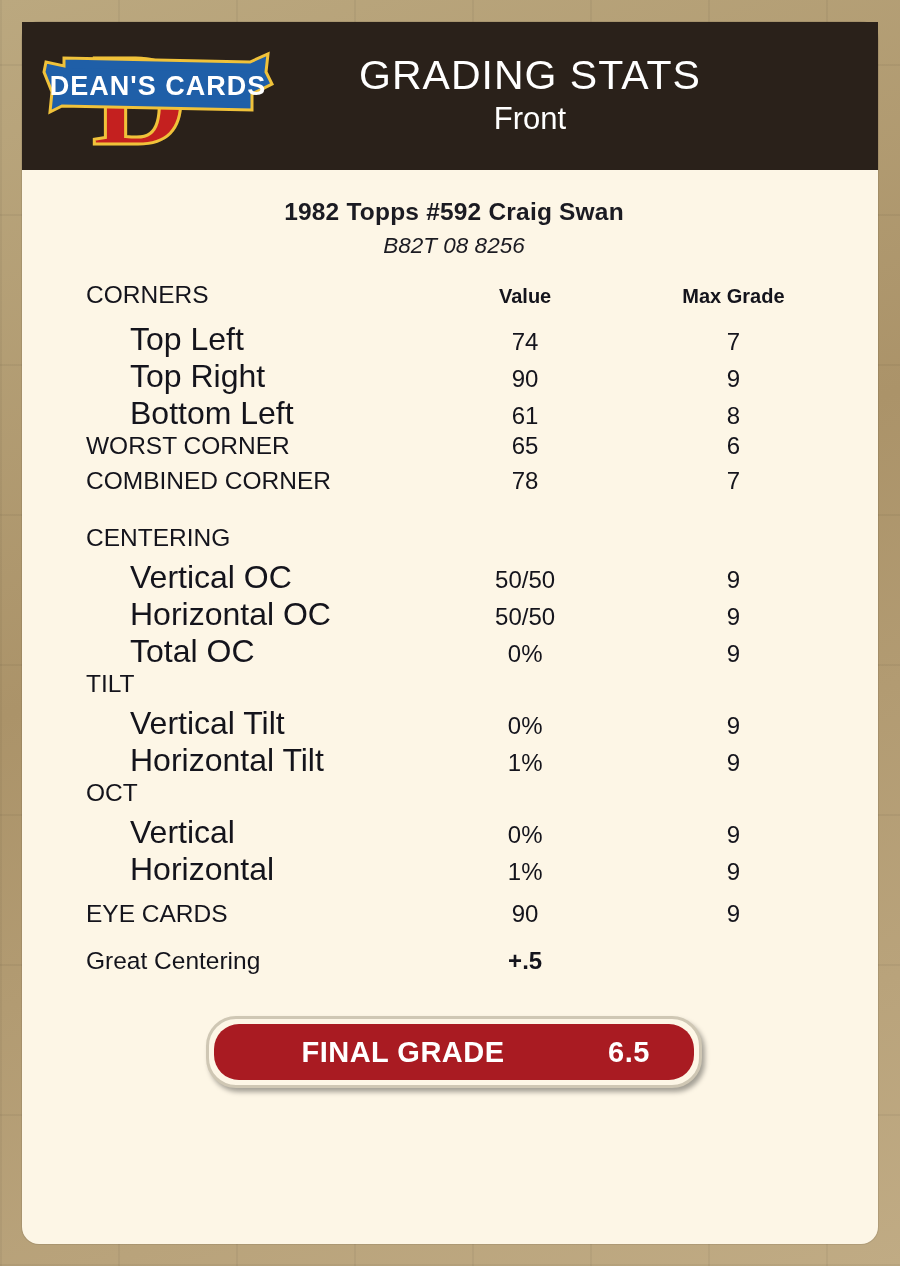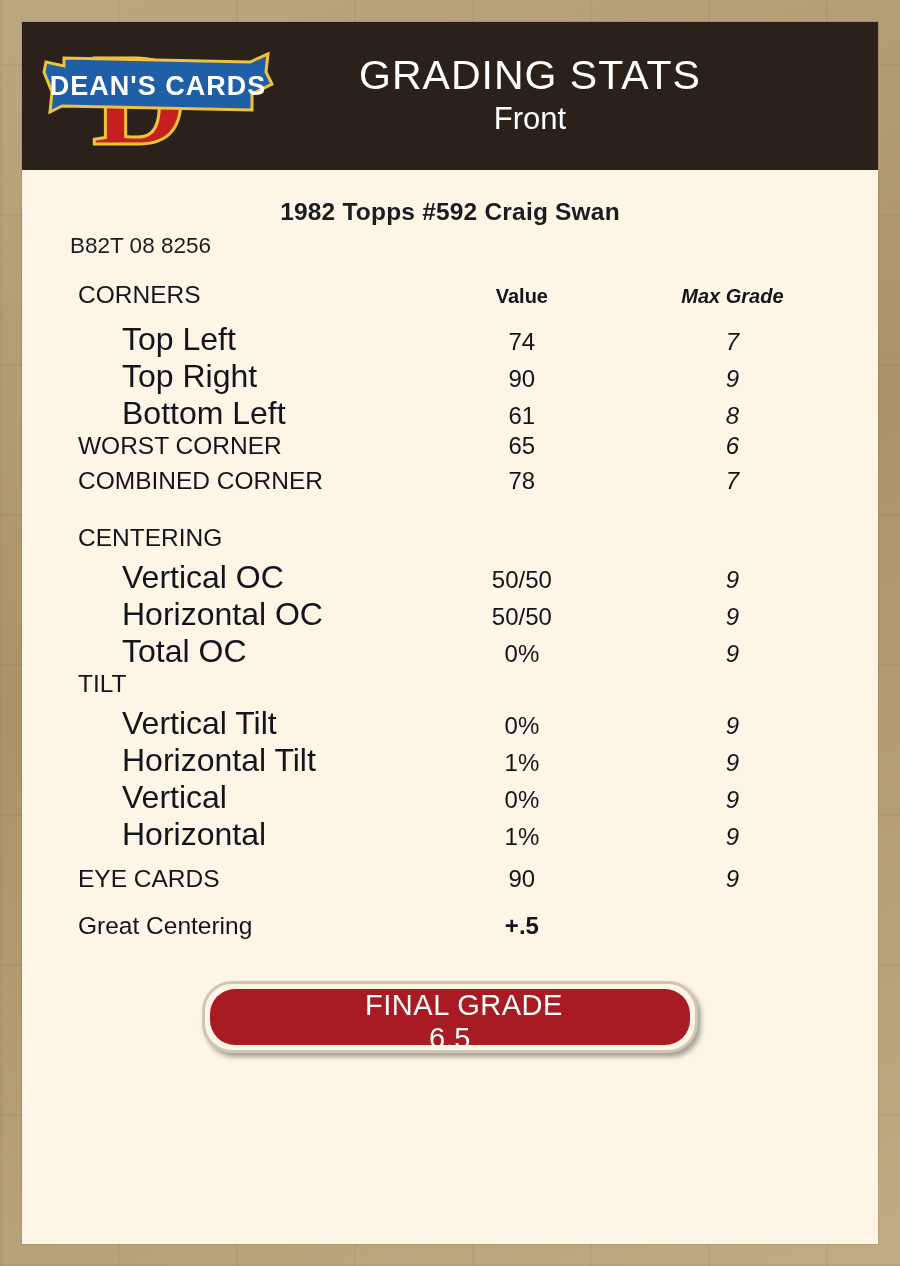--- a/index.html
+++ b/index.html
@@ -25,20 +25,21 @@
     opacity: 1;
   }
   .sheet {
     position: absolute;
     left: 22px;
     top: 22px;
     width: 856px;
     height: 1222px;
     background: #fdf6e6;
     box-shadow: 0 0 0 1px rgba(0,0,0,0.08);
+    border-radius: 17px;
   }
   
   .header {
     height: 148px;
     background: #2a211a;
     display: flex;
     align-items: center;
     position: relative;
   }
   .logo-wrap {
@@ -64,47 +65,49 @@
     line-height: 1.08;
   }
   .header-sub {
     font-size: 31px;
     line-height: 1.25;
     margin-top: 2px;
   }
   
   .content {
     padding: 28px 48px 0 48px;
+    margin-left: 8px;
   }
   .card-title {
     text-align: center;
     font-size: 24.5px;
     font-weight: bold;
     color: #1b1b22;
     letter-spacing: 0.2px;
   }
   .card-serial {
-    text-align: left;
+    text-align: center;
     font-size: 22.5px;
     color: #1b1b22;
     margin-top: 7px;
+    font-style: italic;
   }
   table.stats {
     width: 100%;
     border-collapse: collapse;
     margin-top: 22px;
     color: #14141c;
   }
   table.stats td {
     padding: 0;
     vertical-align: baseline;
   }
   .col-label   { width: 330px; }
   .col-value   { width: 220px; text-align: center; }
-  .col-max     { width: 190px; text-align: center; font-style: italic; }
+  .col-max     { width: 190px; text-align: center; }
 
   tr.row { height: 35px; }
   tr.head-row { height: 40px; }
   tr.gap { height: 22px; }
   tr.gap-small { height: 12px; }
 
   .lbl-section {
     font-size: 24.5px;
     font-weight: normal;
     padding-left: 8px !important;
@@ -143,24 +146,23 @@
     box-shadow: 3px 4px 5px rgba(0,0,0,0.35);
   }
   .final-bar {
     width: 480px;
     height: 56px;
     background: #a91b22;
     border-radius: 25px;
     display: flex;
     align-items: center;
     color: #ffffff;
-    font-weight: normal;
+    font-weight: bold;
     font-size: 29px;
     letter-spacing: 0.5px;
-    flex-direction: column;
   }
   .final-label {
     flex: 1;
     text-align: center;
     padding-left: 28px;
   }
   .final-score {
     width: 130px;
     text-align: center;
   }
@@ -268,20 +270,25 @@
           <td class="col-value val">0%</td>
           <td class="col-max val">9</td>
         </tr>
         <tr class="row">
           <td class="lbl-sub">Horizontal Tilt</td>
           <td class="col-value val">1%</td>
           <td class="col-max val">9</td>
         </tr>
 
         <tr class="row">
+          <td class="lbl-section">OCT</td>
+          <td class="col-value"></td>
+            <td class="col-max"></td>
+        </tr>
+        <tr class="row">
           <td class="lbl-sub">Vertical</td>
           <td class="col-value val">0%</td>
           <td class="col-max val">9</td>
         </tr>
         <tr class="row">
           <td class="lbl-sub">Horizontal</td>
           <td class="col-value val">1%</td>
           <td class="col-max val">9</td>
         </tr>
 

